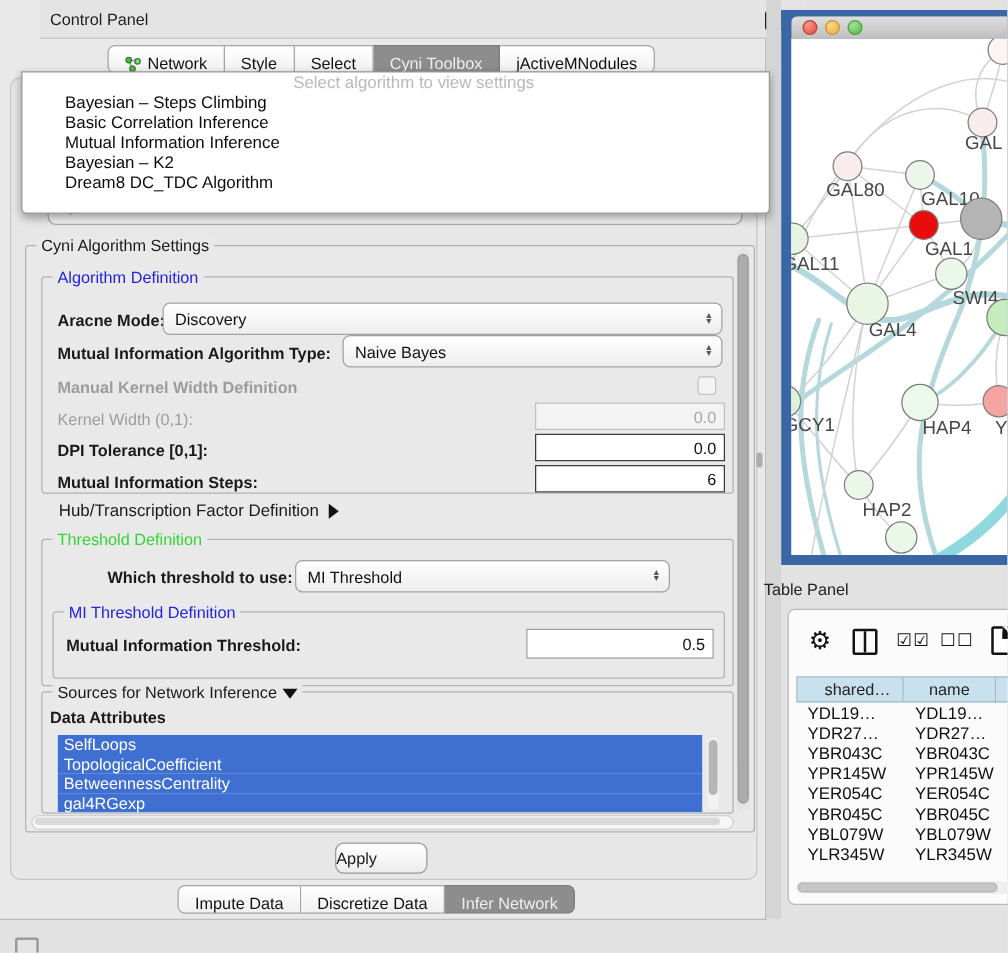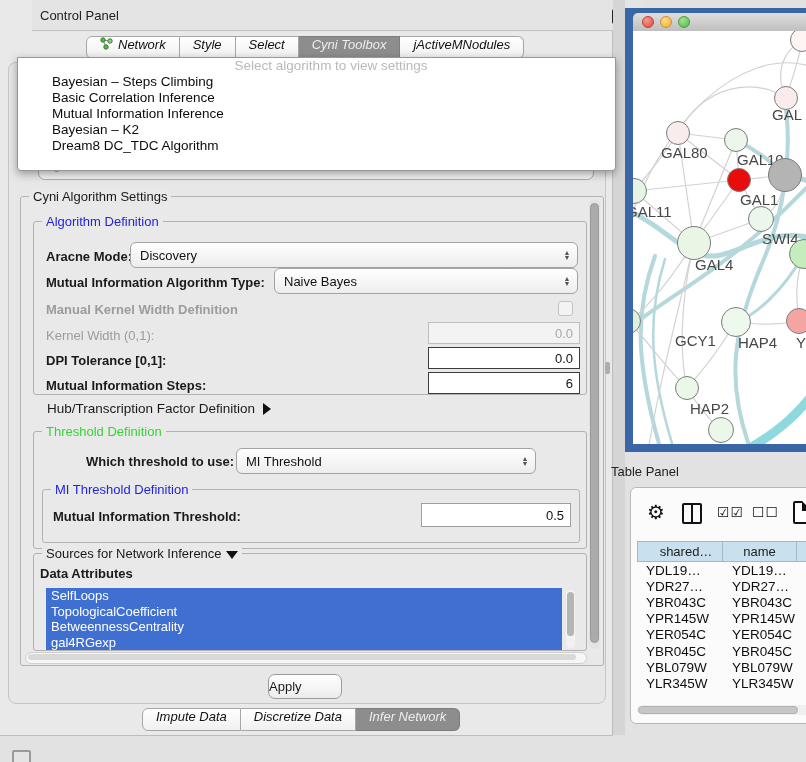--- a/index.html
+++ b/index.html
@@ -15,23 +15,23 @@
   
   #control-panel{left:0;top:0;width:612px;height:735px;background:#e9e9e9;
     border-right:1px solid #bdbdbd;border-bottom:1px solid #bdbdbd;}
   #cp-titlebar{left:0;top:0;width:612px;height:30px;background:#e4e4e4;border-bottom:1px solid #c2c2c2;margin-left:32px;}
   #cp-title{left:8px;top:8px;font-size:13px;color:#222;}
   #cp-float{left:580px;top:9px;width:11px;height:11px;border:2px solid #222;border-radius:2px;}
   #cp-close{left:598px;top:6px;font-size:14px;font-weight:bold;color:#111;}
 
   
   .segbar{display:flex;height:23px;}
-  .seg{height:21px;display:flex;align-items:flex-start;gap:5px;padding:0 13px;
+  .seg{height:21px;display:flex;align-items:flex-end;gap:5px;padding:0 13px;
     background:linear-gradient(#ffffff,#f0f0f0);
-    border:1px solid #a6a6a6;border-left:none;font-size:13px;color:#111;white-space:nowrap;font-style:italic;}
+    border:1px solid #a6a6a6;border-left:none;font-size:13px;color:#111;white-space:nowrap;}
   .seg:first-child{border-left:1px solid #a6a6a6;border-radius:6px 0 0 6px;}
   .seg:last-child{border-radius:0 6px 6px 0;}
   .seg-selected{background:#8d8d8d;color:#eeeeee;border-color:#7d7d7d;}
   #top-tabs{left:86px;top:36px;}
   #bottom-tabs{left:142px;top:708px;}
 
   
   #content-frame{left:8px;top:62px;width:596px;height:640px;background:#e7e7e7;
     border:1px solid #c6c6c6;border-radius:8px;}
 
@@ -367,21 +367,21 @@
       <div class="node-label" style="left: 107px; top: 160px;">GAL1</div>
       <div class="node" style="left: 135px; top: 127px; width: 34px; height: 34px; background: rgb(180, 180, 180);"></div>
       <div class="node" style="left: -12px; top: 147px; width: 26px; height: 26px; background: rgb(231, 244, 228);"></div>
       <div class="node-label" style="left: -7px; top: 172px;">GAL11</div>
       <div class="node" style="left: 115px; top: 175px; width: 26px; height: 26px; background: rgb(235, 247, 234);"></div>
       <div class="node-label" style="left: 129px; top: 199px;">SWI4</div>
       <div class="node" style="left: 44px; top: 195px; width: 34px; height: 34px; background: rgb(233, 246, 230);"></div>
       <div class="node-label" style="left: 62px; top: 225px;">GAL4</div>
       <div class="node" style="left: 156px; top: 208px; width: 30px; height: 30px; background: rgb(196, 236, 188);"></div>
       <div class="node" style="left: -18px; top: 277px; width: 26px; height: 26px; background: rgb(222, 241, 218);"></div>
-      <div class="node-label" style="left: -6px; top: 301px; margin-left: 48px;">GCY1</div>
+      <div class="node-label" style="left: -6px; top: 301px;">GCY1</div>
       <div class="node" style="left: 88px; top: 276px; width: 30px; height: 30px; background: rgb(237, 249, 237);"></div>
       <div class="node-label" style="left: 105px; top: 303px;">HAP4</div>
       <div class="node" style="left: 153px; top: 277px; width: 26px; height: 26px; background: rgb(244, 165, 162);"></div>
       <div class="node-label" style="left: 163px; top: 303px;">Y</div>
       <div class="node" style="left: 42px; top: 345px; width: 24px; height: 24px; background: rgb(234, 247, 233);"></div>
       <div class="node-label" style="left: 57px; top: 369px;">HAP2</div>
       <div class="node" style="left: 75px; top: 386px; width: 26px; height: 26px; background: rgb(234, 247, 233);"></div>
     </div>
 </div>
 

